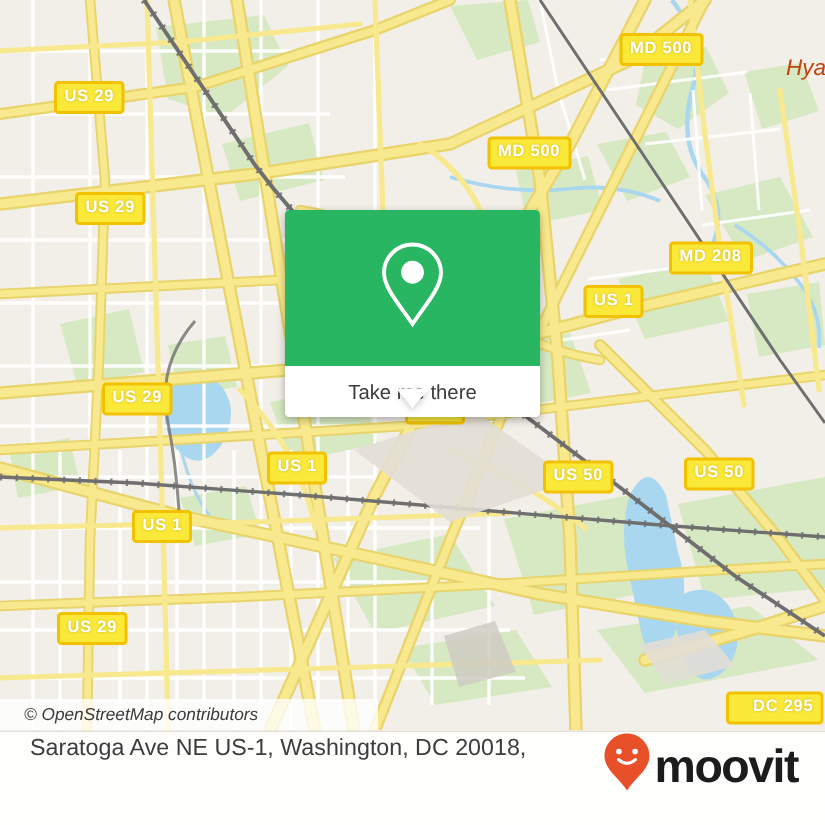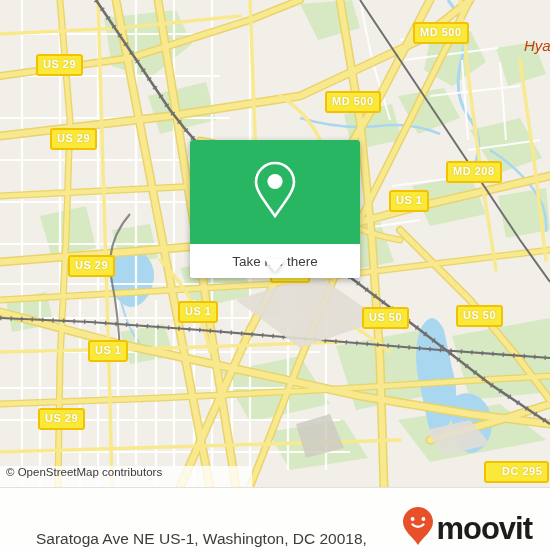--- a/index.html
+++ b/index.html
@@ -35,22 +35,22 @@
     color:#c2410c;
     font-size:15px;
     white-space:nowrap;
     font-style:italic;
   }
 
   
   #attribution{
     position:absolute;left:0;top:466px;width:252px;height:21px;
     background:rgba(255,255,255,.78);
-    display:flex;align-items:flex-start;
-    box-sizing:border-box;padding-left:6px;
+    display:flex;align-items:center;
+    box-sizing:border-box;padding-left:16px;font-style:italic;
   }
   #attribution span{font-size:11.5px;color:#3b3b3b;}
 
   
   #card{
     position:absolute;left:190px;top:124px;width:170px;height:138px;
     border-radius:3px;
     background:#ffffff;
     box-shadow:0 2px 6px rgba(0,0,0,.30);
     overflow:hidden;
@@ -70,22 +70,22 @@
     border-left:11px solid transparent;
     border-right:11px solid transparent;
     border-top:13px solid #ffffff;
     filter:drop-shadow(0 2px 2px rgba(0,0,0,.18));
   }
 
   
   #bottombar{
     position:absolute;left:0;top:487px;width:550px;height:63px;
     background:rgba(255,255,255,.90);
-    display:flex;align-items:flex-end;justify-content:space-between;
-    box-sizing:border-box;padding:0 18px 0 36px;
+    display:flex;align-items:flex-start;justify-content:space-between;
+    box-sizing:border-box;padding:0 18px 0 20px;
     border-top:1px solid #e4e1da;
     overflow:hidden;
   }
   #addr{
     position:relative;
     font-size:15.5px;color:#3d3d3d;line-height:1.45;max-width:380px;
   }
   #logo{position:relative;display:flex;align-items:center;gap:2px;}
   #logo-text{
     font-size:31px;font-weight:bold;color:#1c1c1c;letter-spacing:-1px;

